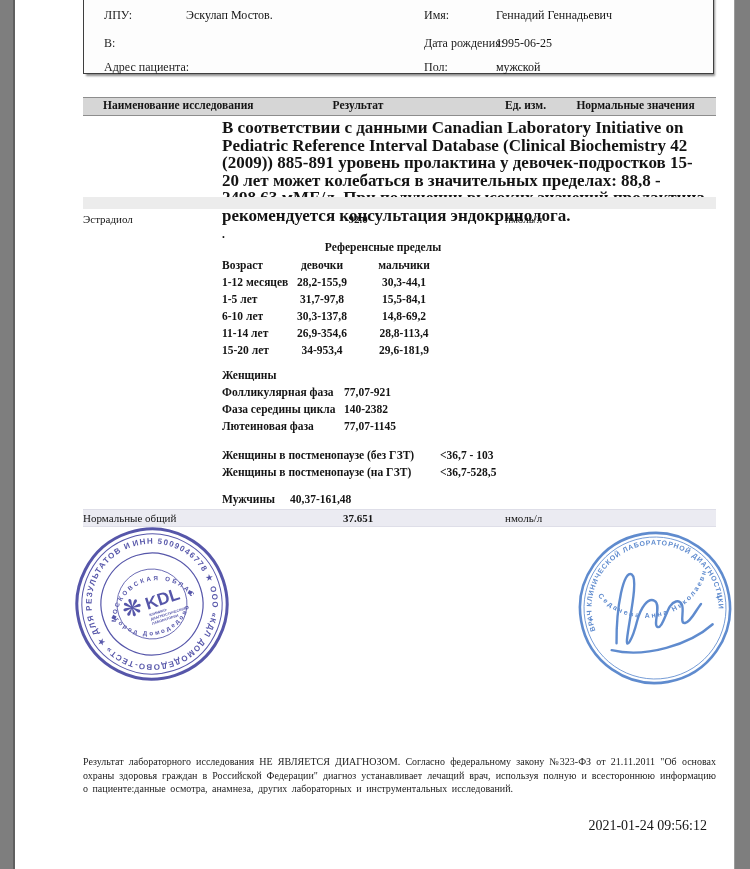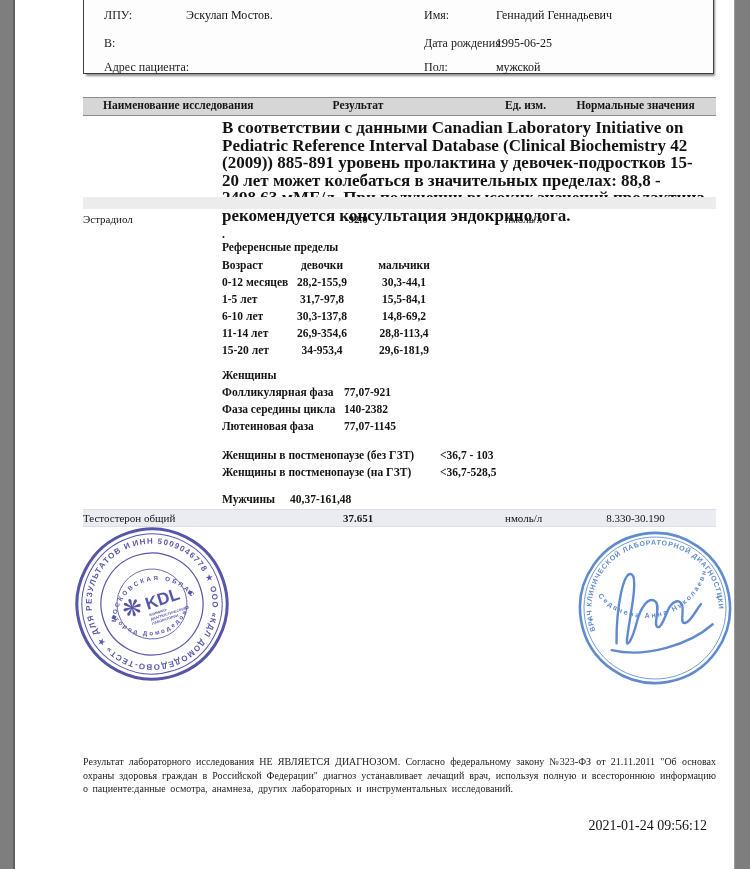--- a/index.html
+++ b/index.html
@@ -50,21 +50,21 @@
   .row-estradiol{top:211px}
   .row-testosterone{top:509px;background:#ebebf2;border-top:1px solid #dedee8;border-bottom:1px solid #dedee8;box-sizing:border-box}
   .c-name{position:absolute;left:0}
   .c-result{position:absolute;left:200px;width:150px;text-align:center;font-weight:bold}
   .c-units{position:absolute;left:422px}
   .c-normal{position:absolute;left:475px;width:155px;text-align:center}
 
   
   .ref{position:absolute;font-weight:bold;font-size:11.5px;white-space:nowrap}
   .ref-dot{left:222px;top:228px}
-  .ref-title{left:222px;top:241px;width:322px;text-align:left}
+  .ref-title{left:222px;top:241px;width:322px;text-align:center}
   .age-row{left:222px;width:280px;height:17px}
   .age-c1{position:absolute;left:0;width:100px}
   .age-c2{position:absolute;left:55px;width:90px;text-align:center}
   .age-c3{position:absolute;left:136px;width:92px;text-align:center}
   .kv-row{left:222px}
   .kv-label{display:inline-block}
   .w-phase .kv-label{width:122px}
   .w-post .kv-label{width:218px}
   .w-men .kv-label{width:68px}
 
@@ -123,21 +123,21 @@
 
 <span class="ref ref-dot">.</span>
 <span class="ref ref-title">Референсные пределы</span>
 
 <div class="ref age-row" style="top:259px">
   <span class="age-c1">Возраст</span>
   <span class="age-c2">девочки</span>
   <span class="age-c3">мальчики</span>
 </div>
 <div class="ref age-row" style="top:276px">
-  <span class="age-c1">0-12 месяцев</span>
+  <span class="age-c1">1-12 месяцев</span>
   <span class="age-c2">28,2-155,9</span>
   <span class="age-c3">30,3-44,1</span>
 </div>
 <div class="ref age-row" style="top:293px">
   <span class="age-c1">1-5 лет</span>
   <span class="age-c2">31,7-97,8</span>
   <span class="age-c3">15,5-84,1</span>
 </div>
 <div class="ref age-row" style="top:310px">
   <span class="age-c1">6-10 лет</span>
@@ -171,24 +171,23 @@
 </div>
 <div class="ref kv-row w-post" style="top:466px">
   <span class="kv-label">Женщины в постменопаузе (на ГЗТ)</span><span>&lt;36,7-528,5</span>
 </div>
 
 <div class="ref kv-row w-men" style="top:493px">
   <span class="kv-label">Мужчины</span><span>40,37-161,48</span>
 </div>
 
 <div class="lab-row row-testosterone">
-  <span class="c-name">Тестостерон общий</span>
+  <span class="c-name">Нормальные общий</span>
   <span class="c-result">37.651</span>
   <span class="c-units">нмоль/л</span>
-  <span class="c-normal">8.330-30.190</span>
 </div>
 
 <svg class="stamp stamp-kdl" width="160" height="160" viewBox="-80 -80 160 160">
   <g transform="rotate(-18)" fill="none" stroke="#3f3f9e">
     <circle r="75" stroke-width="3"></circle>
     <circle r="70" stroke-width="1"></circle>
     <circle r="51" stroke-width="1.2"></circle>
     <circle r="35" stroke-width="0.8"></circle>
     <defs>
       <path id="kdl-outer" d="M 0,-60.5 A 60.5,60.5 0 1 1 -0.1,-60.5"></path>

